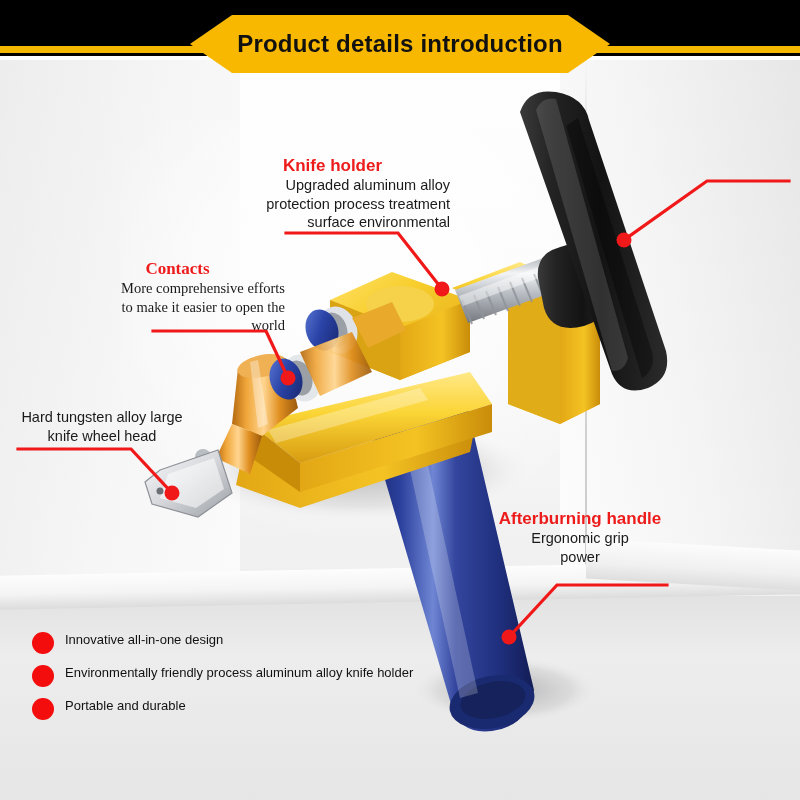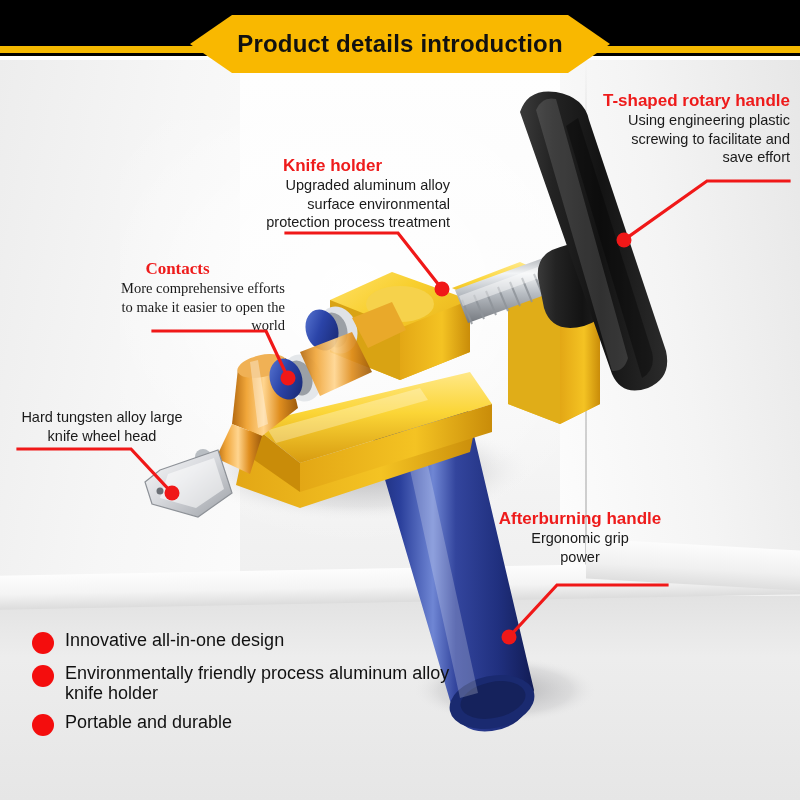--- a/index.html
+++ b/index.html
@@ -69,21 +69,21 @@
   .co-htw{left:2px;top:408px;width:200px;}
   .co-ab{left:480px;top:508px;width:200px;text-align:center;}
 
   
   .bullets{position:absolute;left:32px;top:630px;width:420px;}
   .blt{display:flex;align-items:flex-start;margin-bottom:9px;}
   .blt-dot{
     width:22px;height:22px;border-radius:50%;background:#f40d0d;flex:0 0 22px;
     margin-top:2px;margin-right:11px;
   }
-  .blt-txt{font-size:18px;line-height:20px;color:#111;}
+  .blt-txt{font-size:13px;line-height:20px;color:#111;}
 
   
   #leaders,#product{position:absolute;left:0;top:0;width:800px;height:800px;}
   #leaders{pointer-events:none;}
 </style>
 </head>
 <body>
 
 <div id="page">
 
@@ -265,32 +265,26 @@
     </g>
     <g fill="#f01818">
       <circle cx="624" cy="240" r="7.5"></circle>
       <circle cx="442" cy="289" r="7.5"></circle>
       <circle cx="288" cy="378" r="7.5"></circle>
       <circle cx="172" cy="493" r="7.5"></circle>
       <circle cx="509" cy="637" r="7.5"></circle>
     </g>
   </svg>
 
-  <div class="callout co-trh ta-r">
-    <div class="co-title">T-shaped rotary handle</div>
-    <div class="co-body">Using engineering plastic</div>
-    <div class="co-body">screwing to facilitate and</div>
-    <div class="co-body">save effort</div>
-  </div>
 
   <div class="callout co-kh ta-r">
     <div class="co-title ta-c">Knife holder</div>
     <div class="co-body">Upgraded aluminum alloy</div>
+    <div class="co-body">protection process treatment</div>
     <div class="co-body">surface environmental</div>
-    <div class="co-body">protection process treatment</div>
   </div>
 
   <div class="callout co-ct ta-r">
     <div class="co-title ta-c">Contacts</div>
     <div class="co-body">More comprehensive efforts</div>
     <div class="co-body">to make it easier to open the</div>
     <div class="co-body">world</div>
   </div>
 
   <div class="callout co-htw ta-c">

